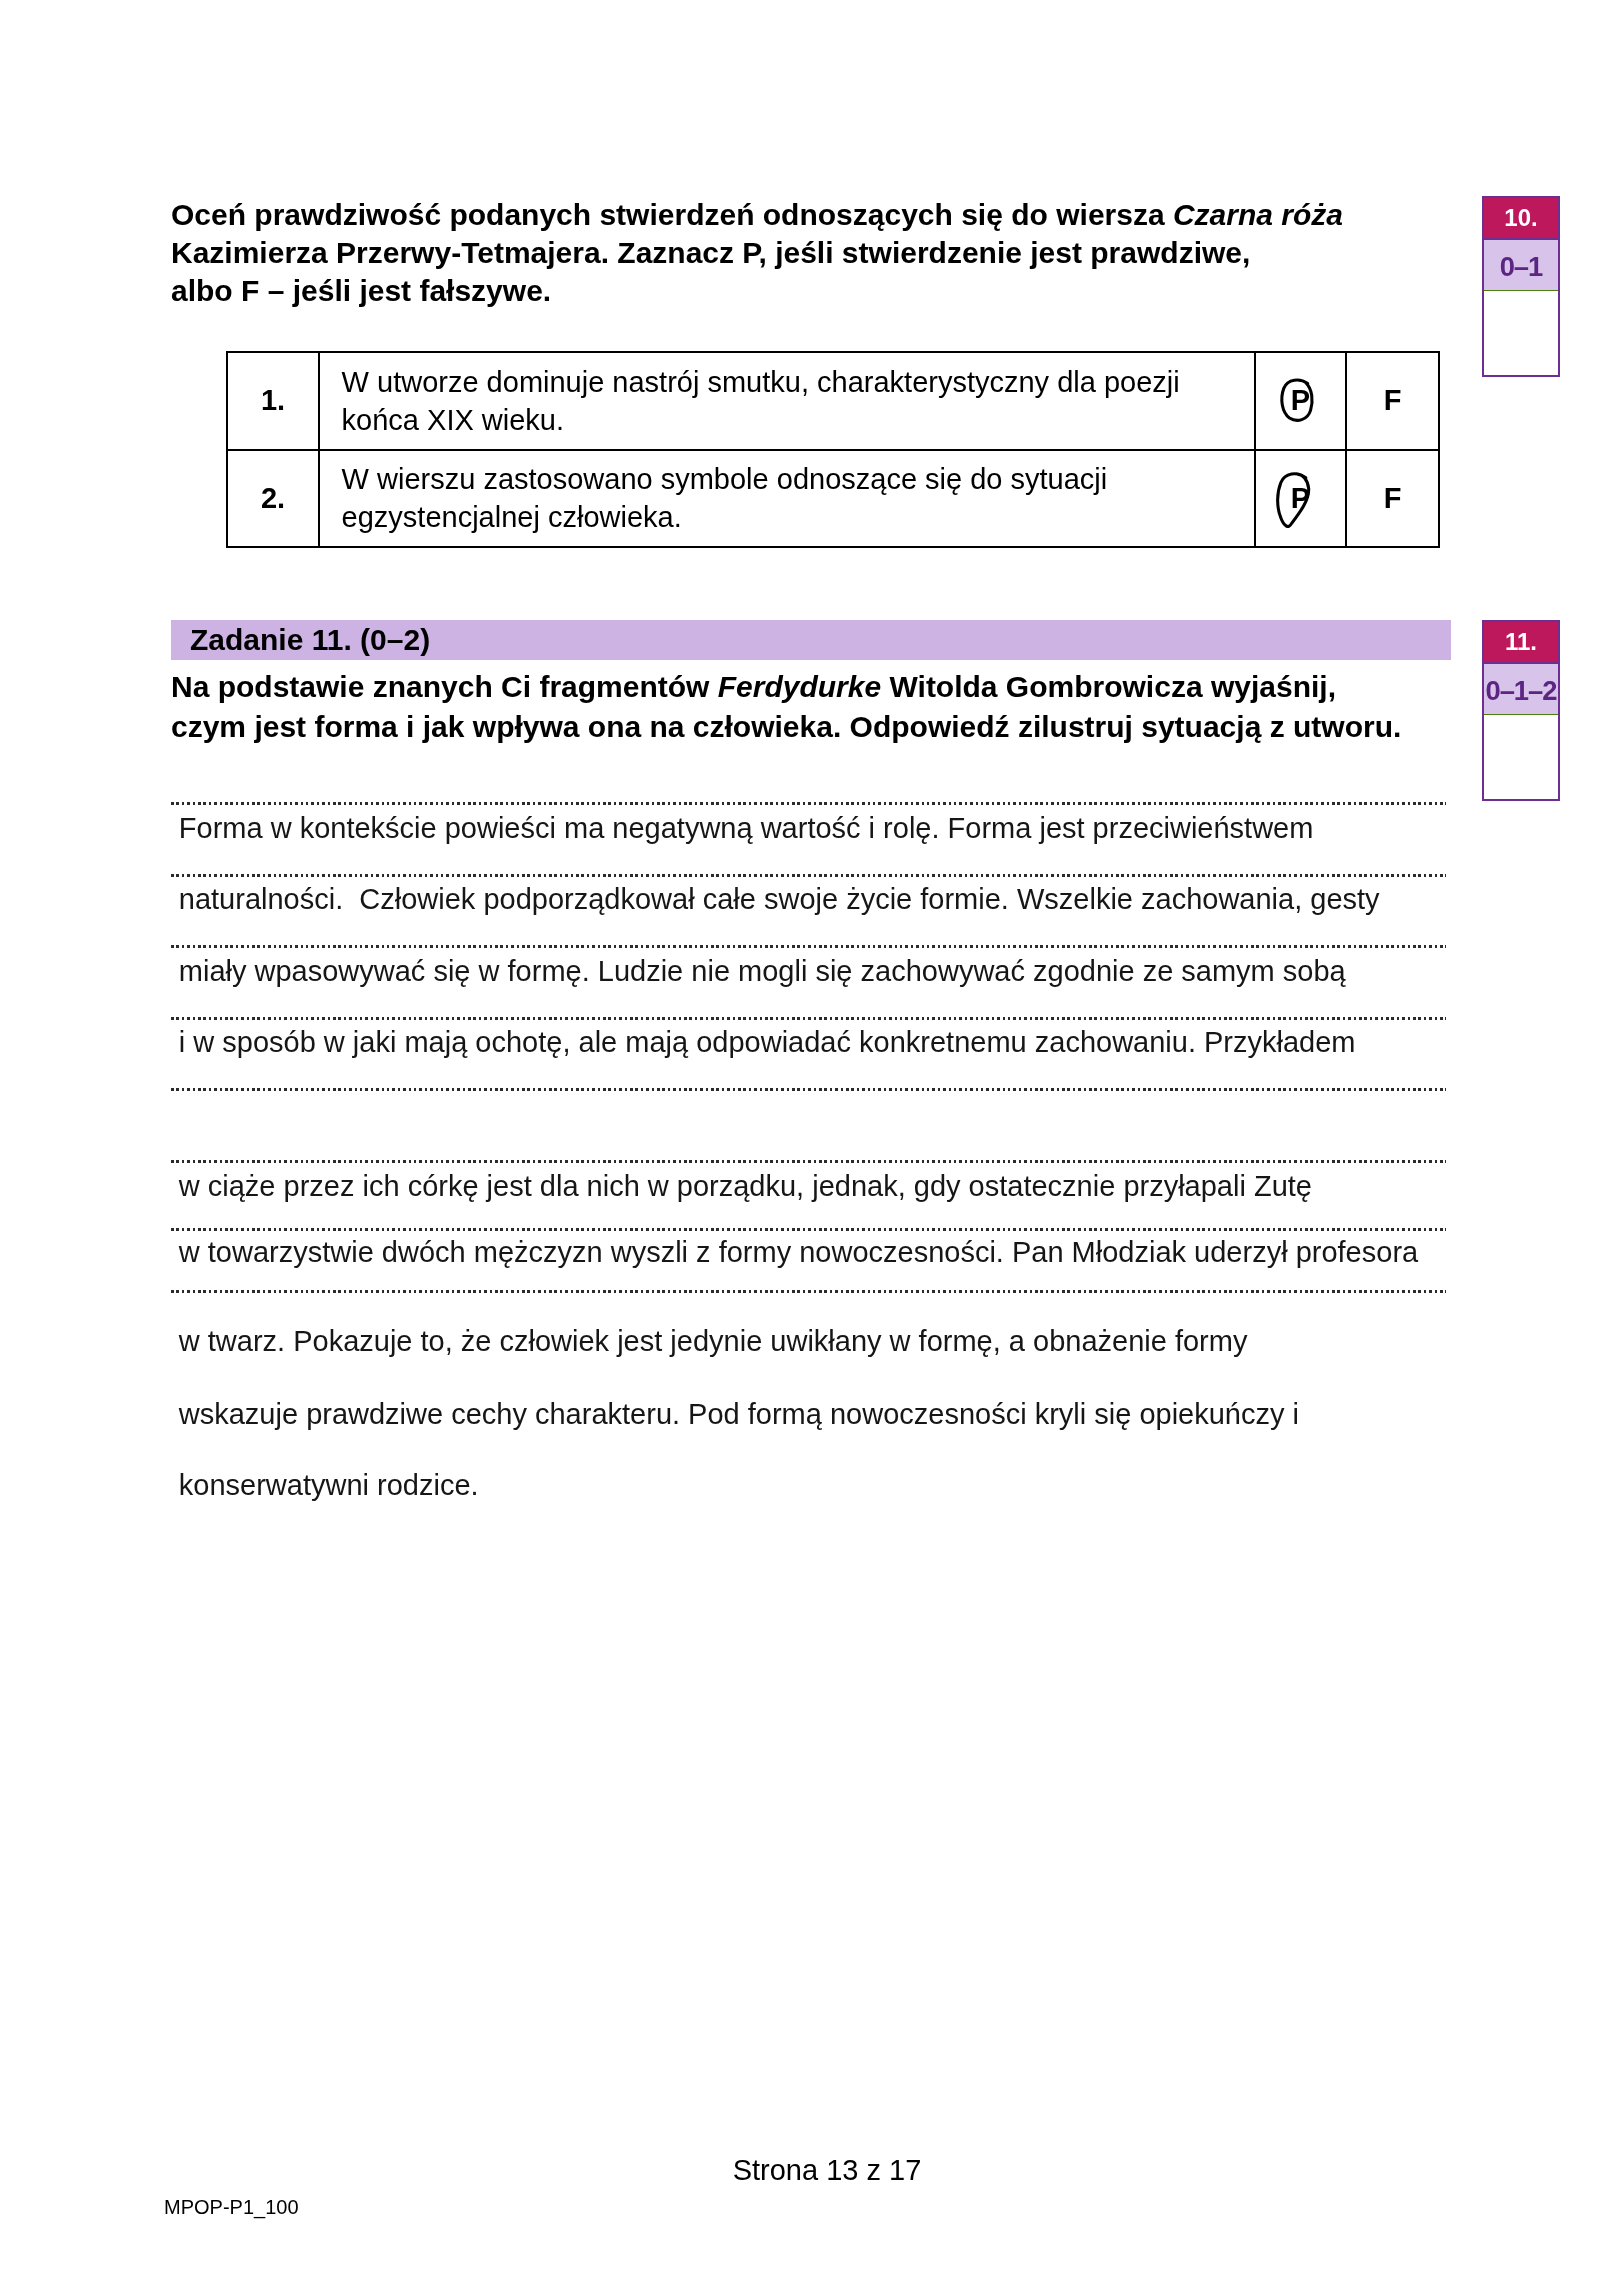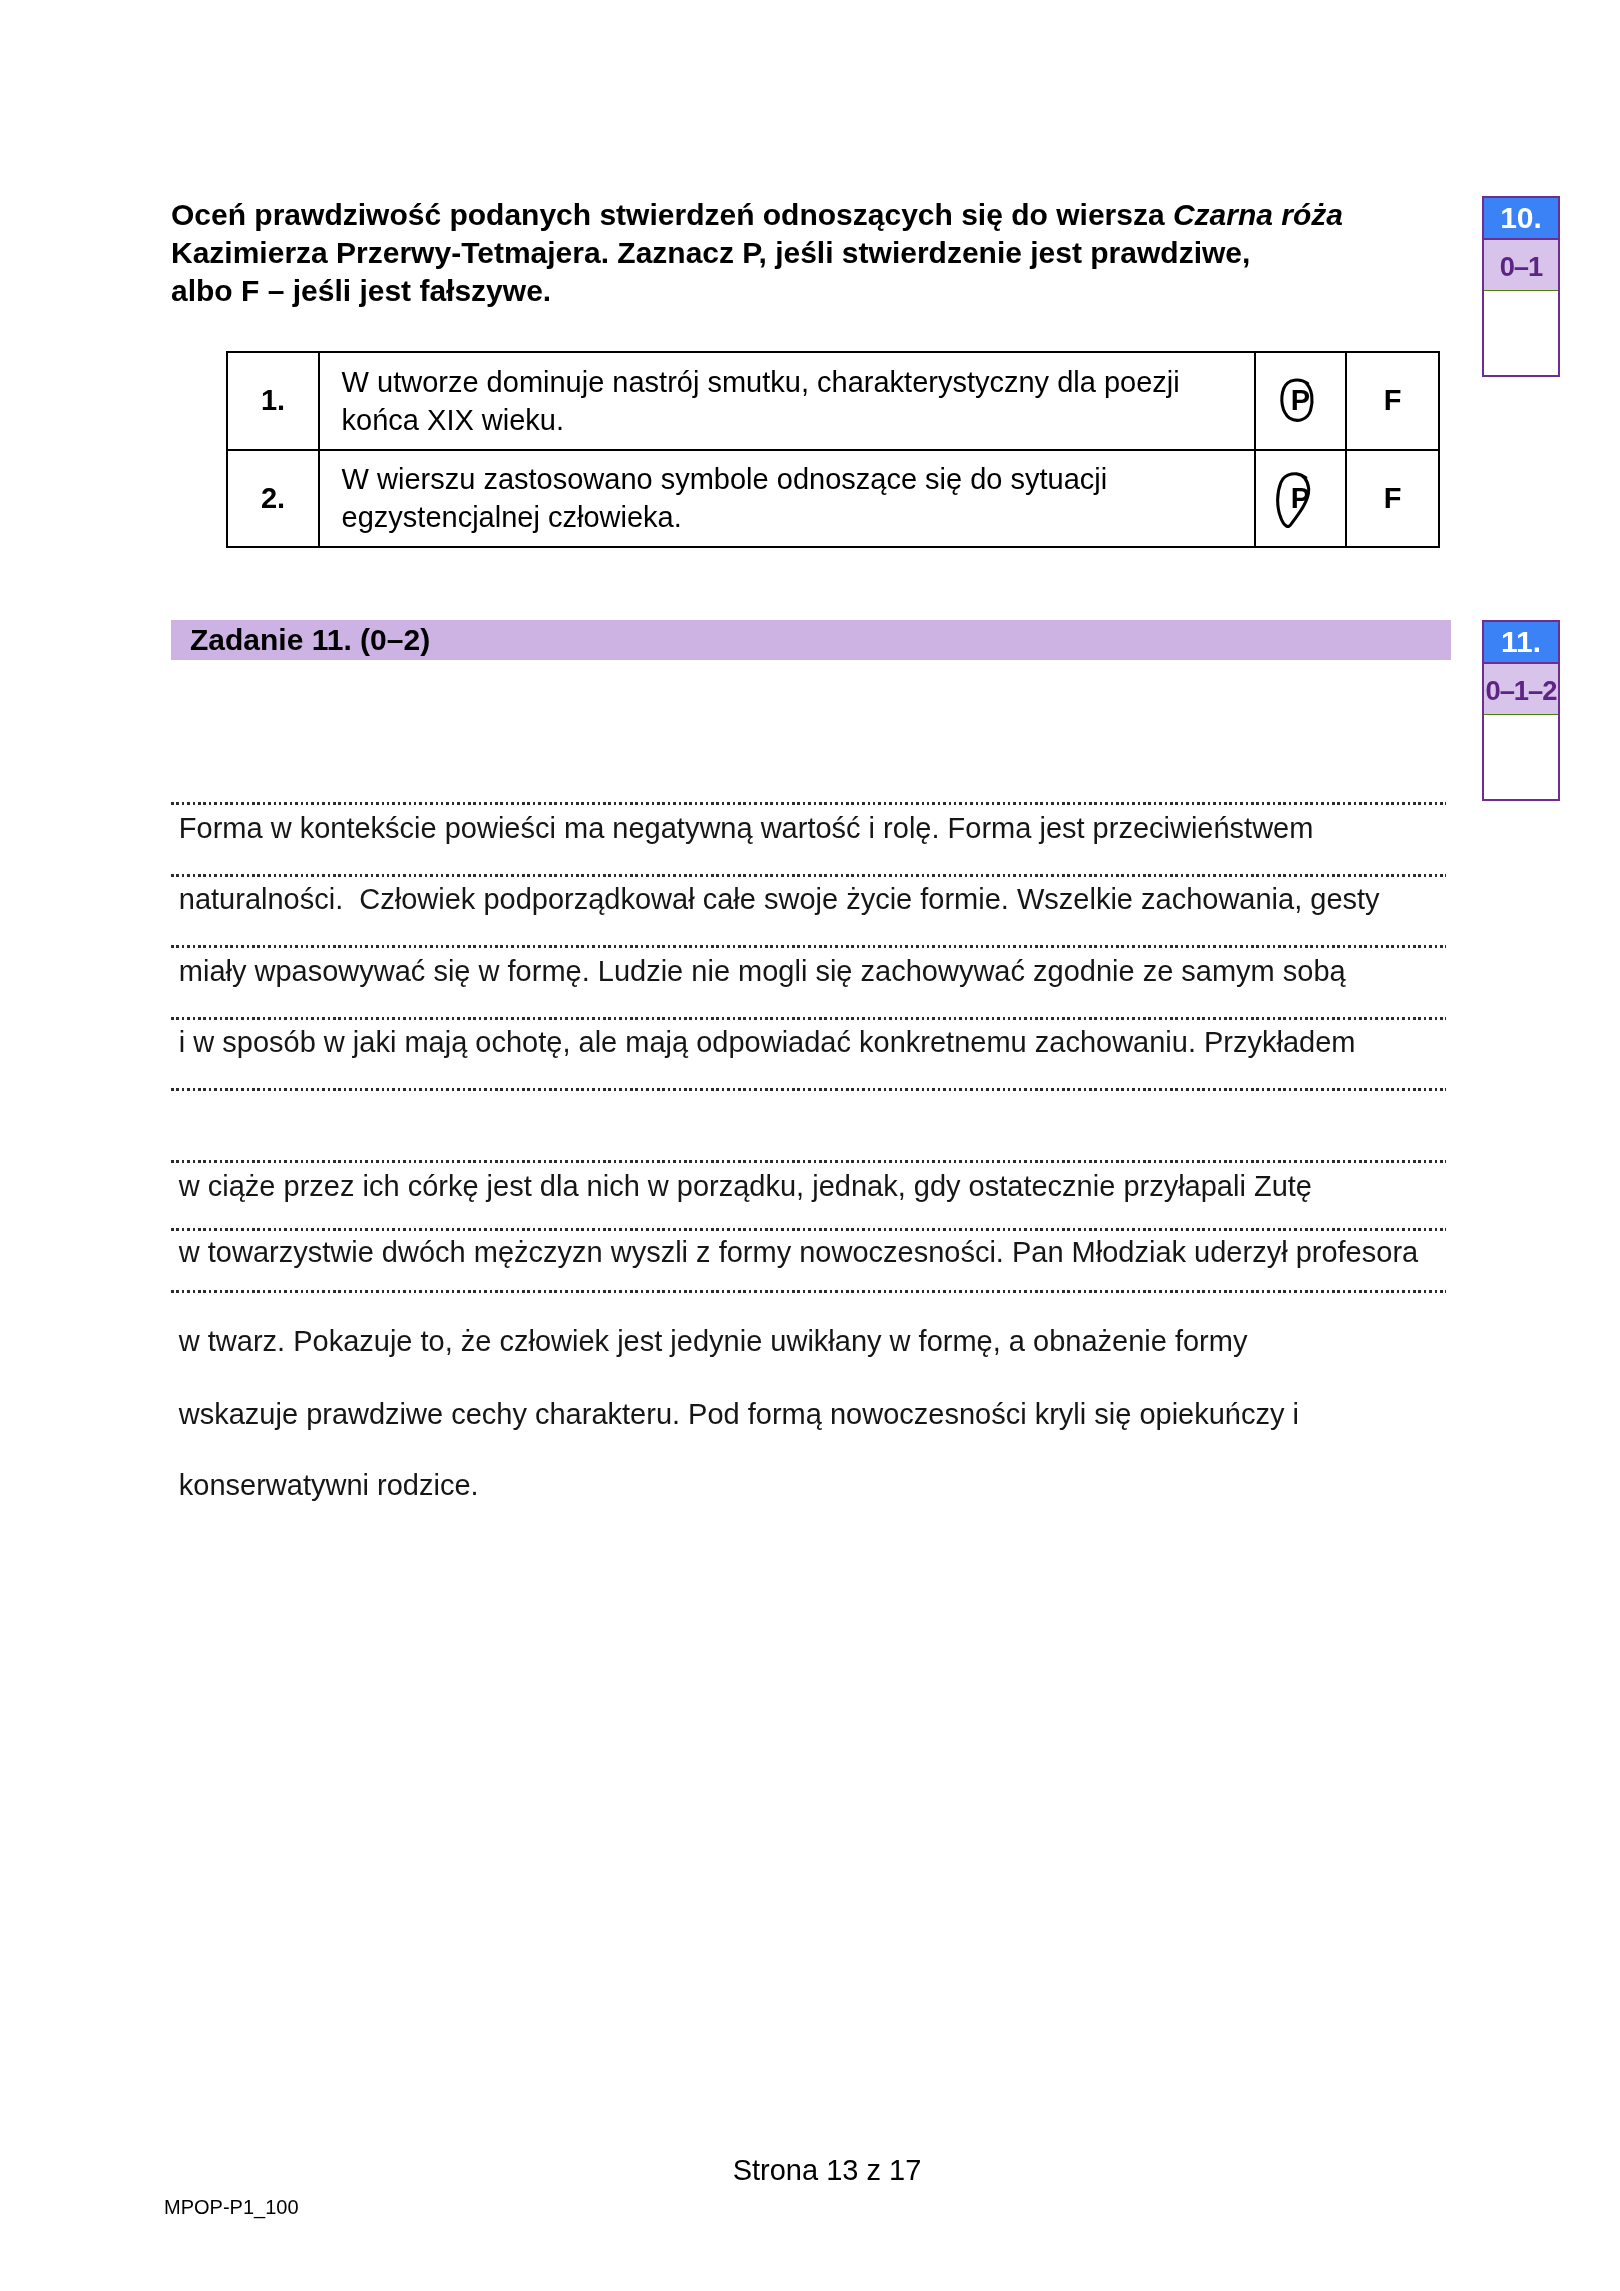--- a/index.html
+++ b/index.html
@@ -30,23 +30,23 @@
   
   .score-box {
     position: absolute;
     left: 1465px;
     width: 78px; height: 181px;
     border: 2.9px solid #6c2e93;
     background: #ffffff;
   }
   .score-box .sb-number {
     height: 40px;
-    background: #3b82f6;
+    background: #be185d;
     color: #ffffff;
-    font-size: 30px; font-weight: bold;
+    font-size: 24px; font-weight: bold;
     text-align: center; line-height: 40px;
   }
   .score-box .sb-points {
     height: 53px;
     background: #d8c3ea;
     color: #5c2583;
     font-size: 27.4px; font-weight: bold;
     text-align: center; line-height: 53px;
     border-top: 2px solid #6c2e93;
     border-bottom: 1px solid #4d7c0f;
@@ -189,20 +189,24 @@
     </table>
 
   <div class="q11-banner">Zadanie 11. (0–2)</div>
 
   <div class="score-box score-box-11">
     <div class="sb-number">11.</div>
     <div class="sb-points">0–1–2</div>
     <div class="sb-empty"></div>
   </div>
 
+  <div class="q11-instruction">
+    <div><span>Na podstawie znanych Ci fragmentów </span><span class="italic">Ferdydurke</span><span> Witolda Gombrowicza wyjaśnij,</span></div>
+    <div>czym jest forma i jak wpływa ona na człowieka. Odpowiedź zilustruj sytuacją z utworu.</div>
+  </div>
 
   <div class="answers">
     <div class="dots dot-0"></div>
     <div class="dots dot-1"></div>
     <div class="dots dot-2"></div>
     <div class="dots dot-3"></div>
     <div class="dots dot-4"></div>
     <div class="dots dot-5"></div>
     <div class="dots dot-6"></div>
     <div class="dots dot-7"></div>

